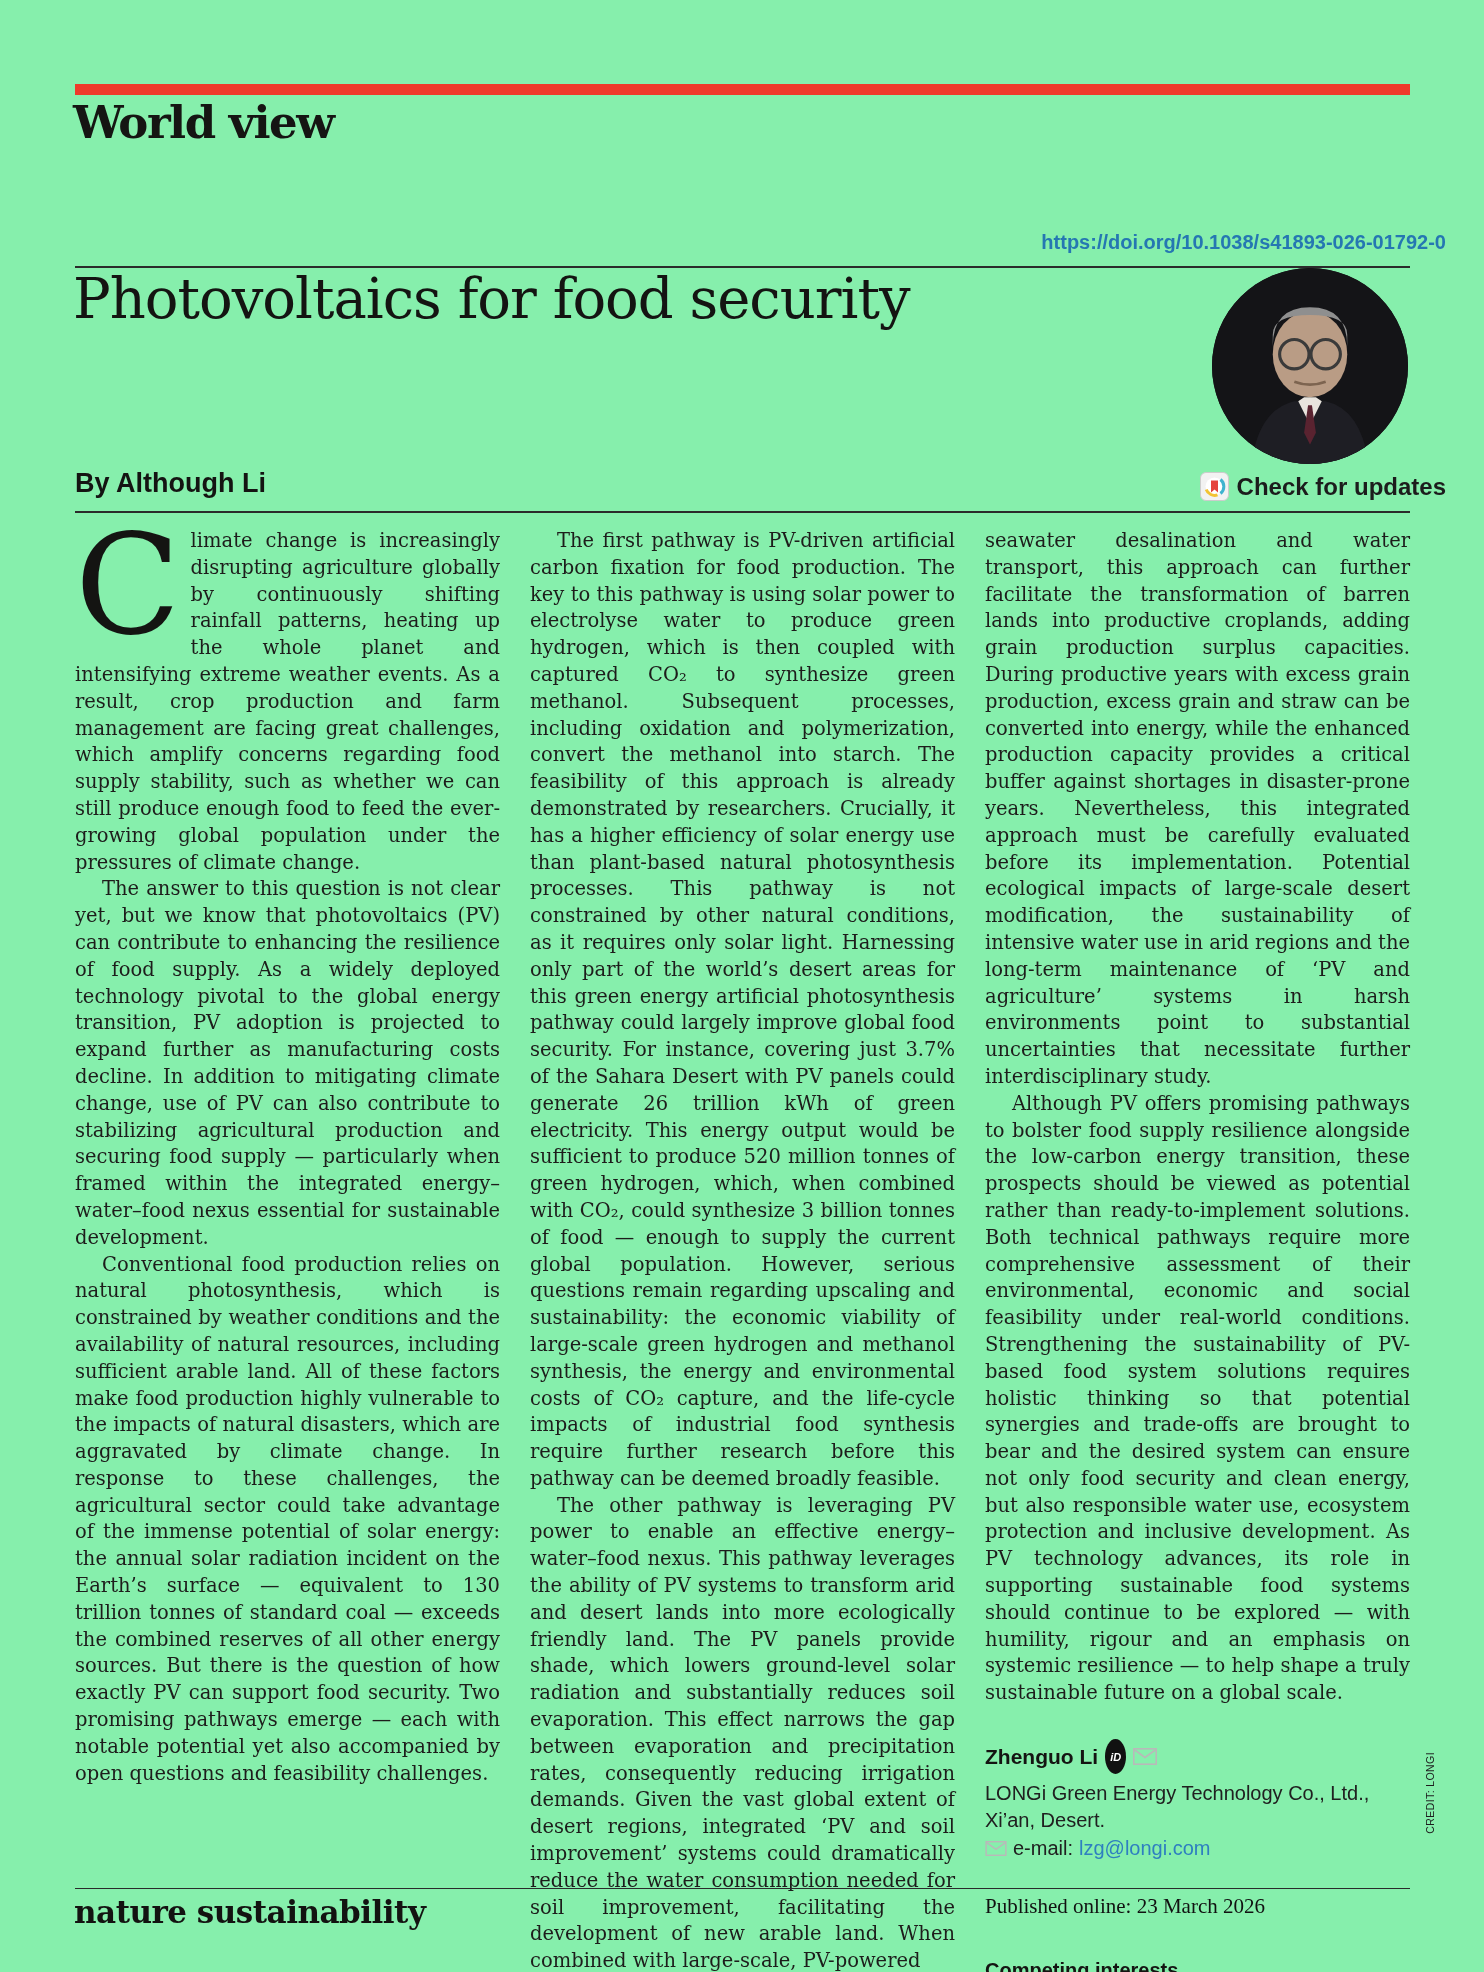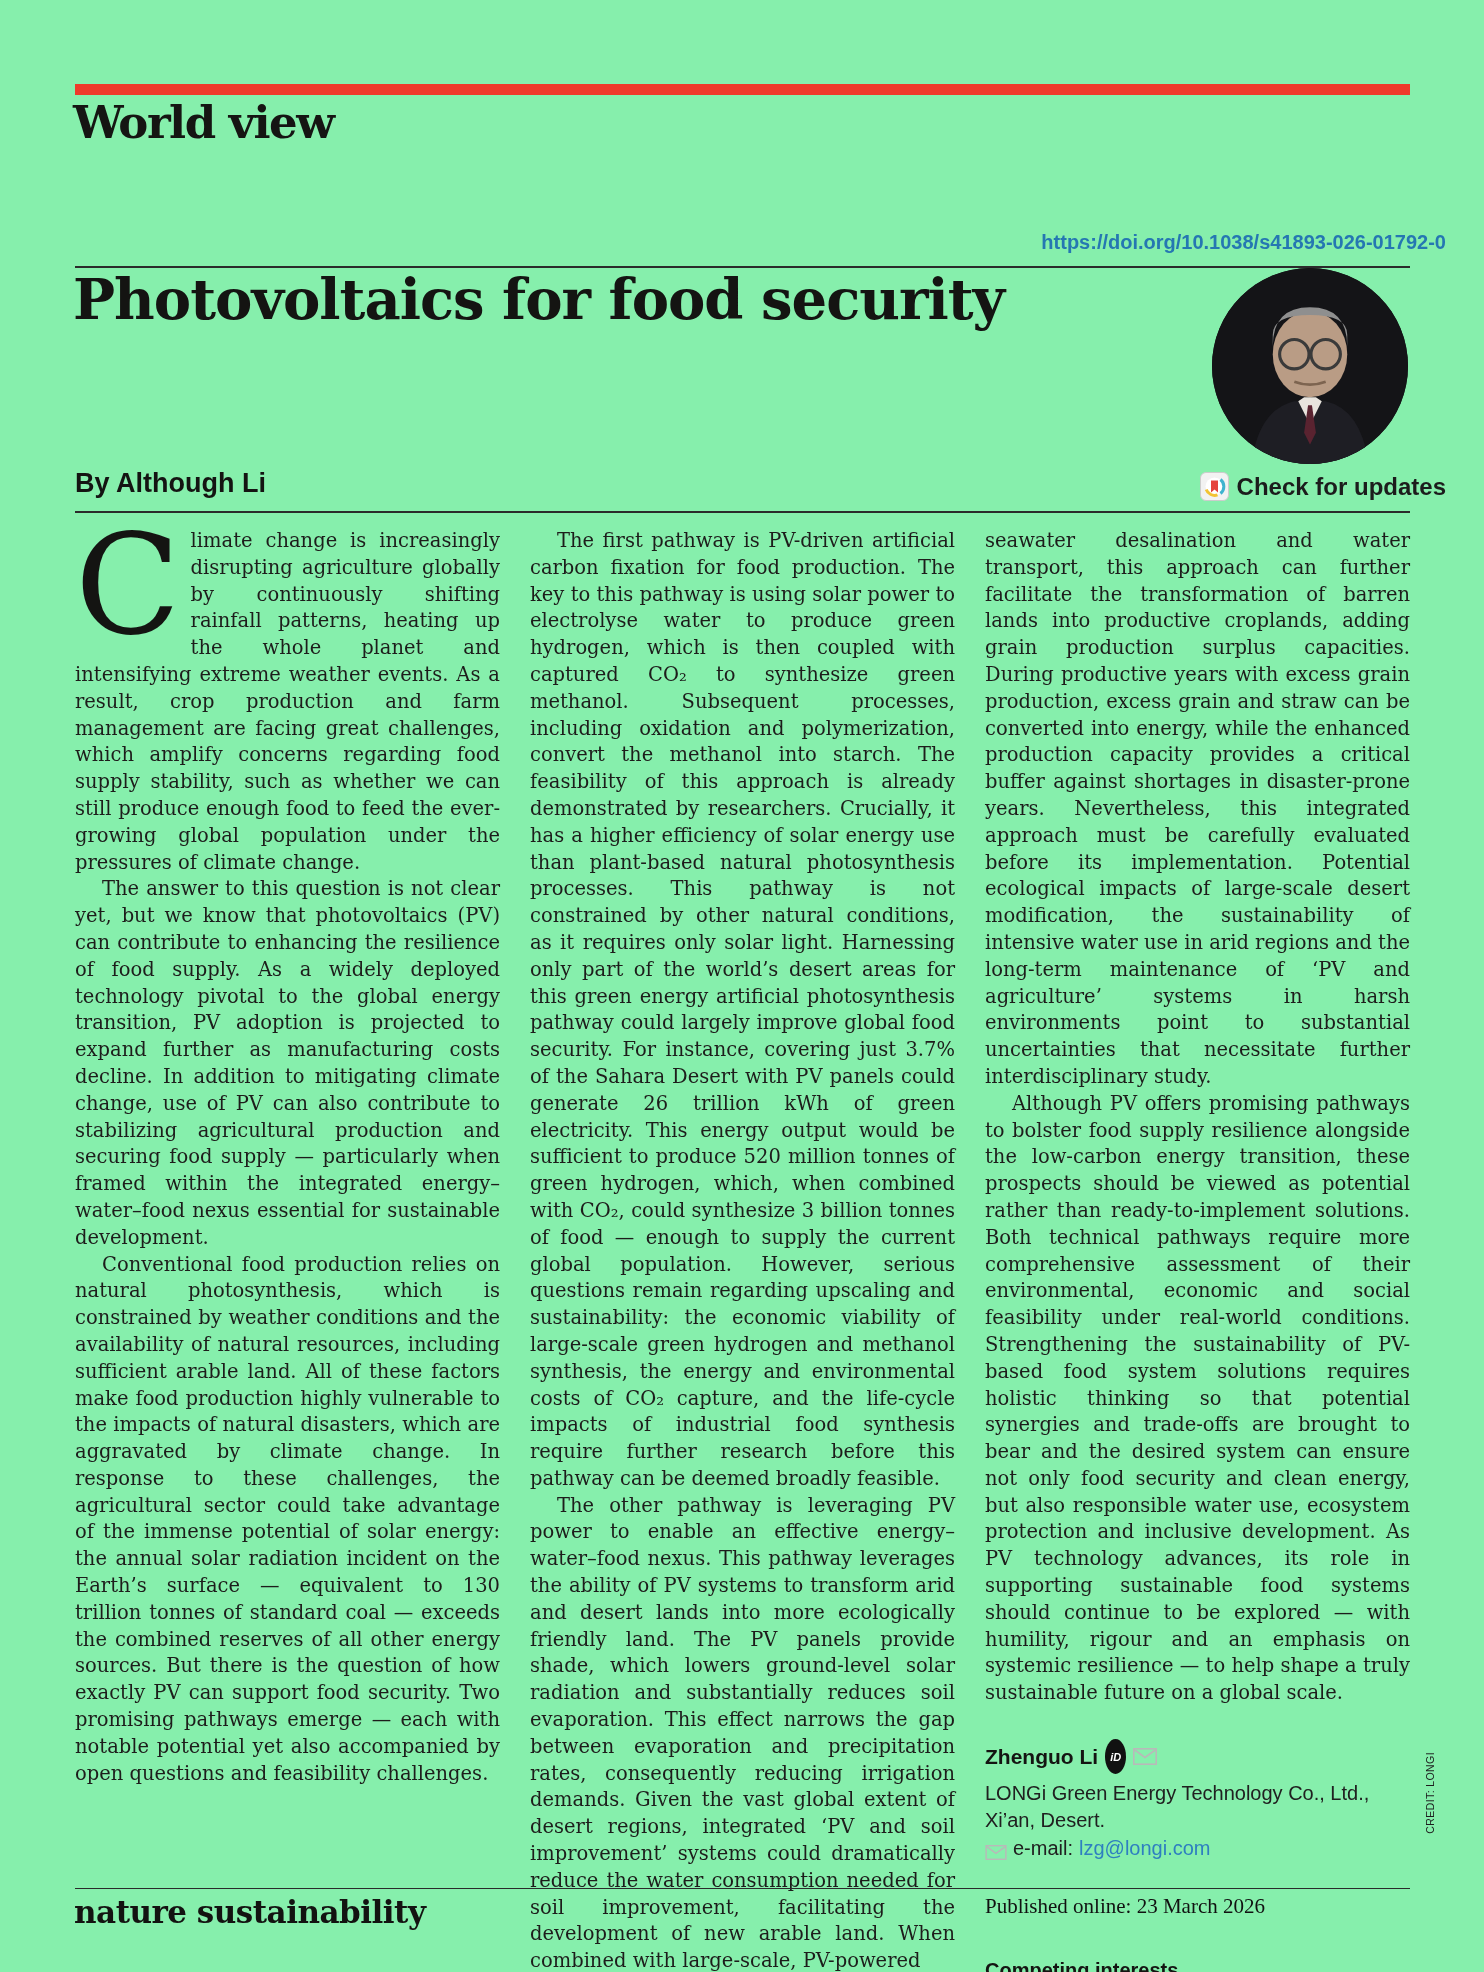--- a/index.html
+++ b/index.html
@@ -10,21 +10,21 @@
   .redbar{left:75px;top:84px;width:1335px;height:11px;background:#ee3a2a;}
   .section-title{left:73px;top:96px;font-family:"DejaVu Serif",serif;font-weight:900;
                  font-size:45px;letter-spacing:-1.5px;color:#151513;}
   .doi{right:74px;top:231px;font-family:"Liberation Sans",sans-serif;font-weight:700;
        font-size:20px;color:#2577b2;text-decoration:none;}
   .rule{left:75px;width:1335px;border-top:2px solid #2b2b2b;height:0;}
   .rule-doi{top:266px;}
   .rule-byline{top:511px;}
   .rule-footer{top:1888px;border-top-width:1.5px;}
 
-  .article-title{left:73px;top:266px;font-size:56px;font-weight:700;letter-spacing:-1px;
+  .article-title{left:73px;top:266px;font-size:56px;font-weight:400;letter-spacing:-1px;
                  color:#141412;}
 
   .portrait{left:1212px;top:268px;width:196px;height:196px;border-radius:50%;overflow:hidden;
             background:#17171a;}
   .portrait svg{display:block;width:100%;height:100%;}
 
   .byline{left:75px;top:468px;font-family:"Liberation Sans",sans-serif;font-weight:700;
           font-size:27px;color:#141412;}
 
   .check{top:472px;right:74px;display:flex;align-items:center;gap:8px;text-decoration:none;}
@@ -41,21 +41,21 @@
   p.body.indent{text-indent:27px;}
   .dropcap{float:left;font-size:138px;line-height:103px;margin:6px 10px 0 0;color:#141412;}
 
   .author-block{margin-top:32px;font-family:"Liberation Sans",sans-serif;color:#202020;}
   .author-name-row{display:flex;align-items:center;gap:7px;}
   .author-name{font-weight:700;font-size:21px;color:#141412;text-align:center;}
   .orcid{display:inline-flex;width:21px;height:35px;border-radius:50%;background:#111;
          color:#fff;font:italic 700 11px "Liberation Sans",sans-serif;
          align-items:center;justify-content:center;}
   .affil{font-size:20px;line-height:27px;margin-top:6px;}
-  .email-row{display:flex;align-items:flex-end;gap:6px;margin-top:3px;font-size:20px;}
+  .email-row{display:flex;align-items:center;gap:6px;margin-top:3px;font-size:20px;}
   .email-link{color:#2e7fc0;text-decoration:none;}
   .published{margin-top:34px;font-family:"Liberation Serif",serif;font-size:21px;color:#111;}
   .competing-heading{margin-top:40px;font-weight:700;font-size:20px;color:#141412;}
 
   .wordmark{left:74px;top:1894px;font-family:"DejaVu Serif",serif;font-weight:700;
             font-size:31px;letter-spacing:-0.5px;color:#131311;}
   .credit{left:1424px;top:1752px;writing-mode:vertical-rl;transform:rotate(180deg);
           font-family:"Liberation Sans",sans-serif;font-size:10.5px;letter-spacing:0.4px;
           color:#1d1d1d;}
   .envelope-svg{display:block;}

